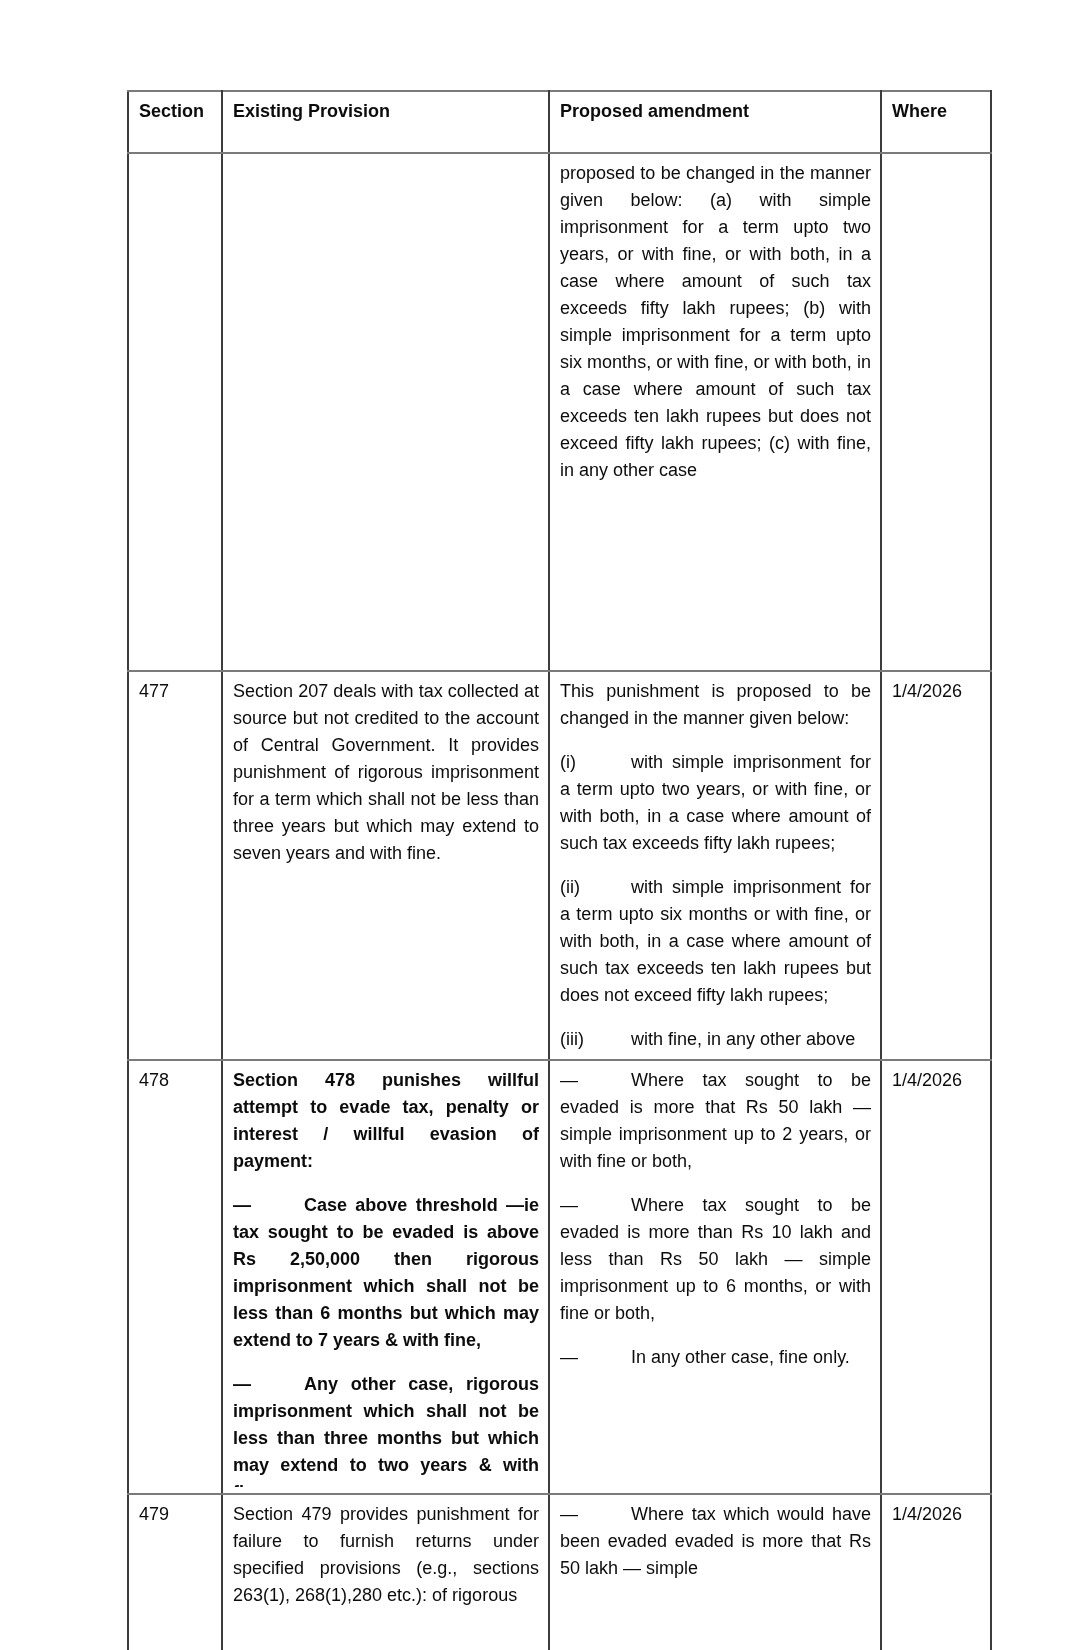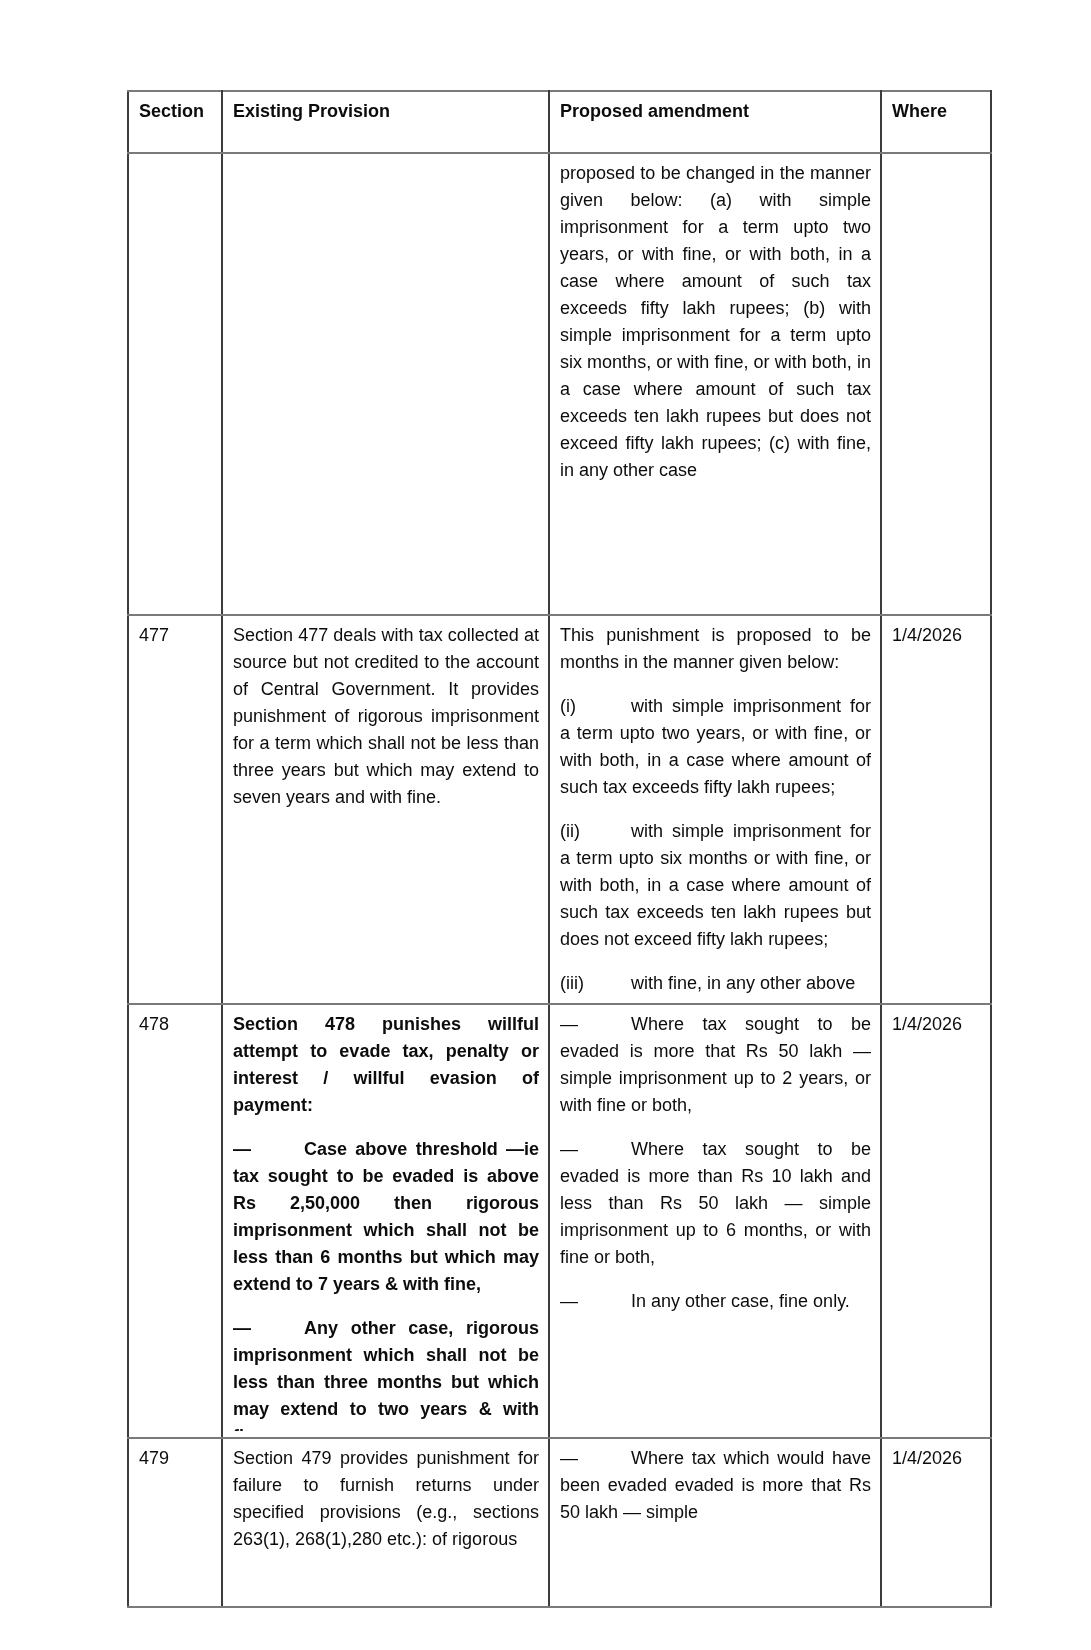--- a/index.html
+++ b/index.html
@@ -75,21 +75,21 @@
     </colgroup>
     <thead>
       <tr>
           <th>Section</th>
           <th>Existing Provision</th>
           <th>Proposed amendment</th>
           <th>Where</th>
         </tr>
     </thead>
     <tbody>
-        <tr style="height: 462px; border-radius: 15px;">
+        <tr style="height: 518px; border-radius: 15px;">
           <td class="section-cell">
             <div class="cell-inner"></div>
           </td>
           <td class="existing-cell">
             <div class="cell-inner" style="max-height: 387px;"></div>
           </td>
           <td class="proposed-cell">
             <div class="cell-inner" style="max-height: 387px;">
               <p><span>proposed to be changed in the manner given below: (a) with simple imprisonment for a term upto two years, or with fine, or with both, in a case where amount of such tax exceeds fifty lakh rupees; (b) with simple imprisonment for a term upto six months, or with fine, or with both, in a case where amount of such tax exceeds ten lakh rupees but does not exceed fifty lakh rupees; (c) with fine, in any other case</span></p>
             </div>
@@ -97,26 +97,26 @@
           <td class="effect-cell">
             <div class="cell-inner"></div>
           </td>
         </tr>
         <tr style="height: 334px;">
           <td class="section-cell">
             <div class="cell-inner">477</div>
           </td>
           <td class="existing-cell">
             <div class="cell-inner" style="max-height: 460px;">
-              <p><span>Section 477 deals with tax collected at source but not credited to the account of Central Government. It provides punishment of rigorous imprisonment for a term which shall not be less than three years but which may extend to seven years and with fine.</span></p>
+              <p><span>Section 207 deals with tax collected at source but not credited to the account of Central Government. It provides punishment of rigorous imprisonment for a term which shall not be less than three years but which may extend to seven years and with fine.</span></p>
             </div>
           </td>
           <td class="proposed-cell">
             <div class="cell-inner" style="max-height: 460px;">
-              <p><span>This punishment is proposed to be months in the manner given below:</span></p>
+              <p><span>This punishment is proposed to be changed in the manner given below:</span></p>
               <p><span class="marker">(i)</span><span>with simple imprisonment for a term upto two years, or with fine, or with both, in a case where amount of such tax exceeds fifty lakh rupees;</span></p>
               <p><span class="marker">(ii)</span><span>with simple imprisonment for a term upto six months or with fine, or with both, in a case where amount of such tax exceeds ten lakh rupees but does not exceed fifty lakh rupees;</span></p>
               <p><span class="marker">(iii)</span><span>with fine, in any other above</span></p>
             </div>
           </td>
           <td class="effect-cell">
             <div class="cell-inner">1/4/2026</div>
           </td>
         </tr>
         <tr style="height: 320px;">

